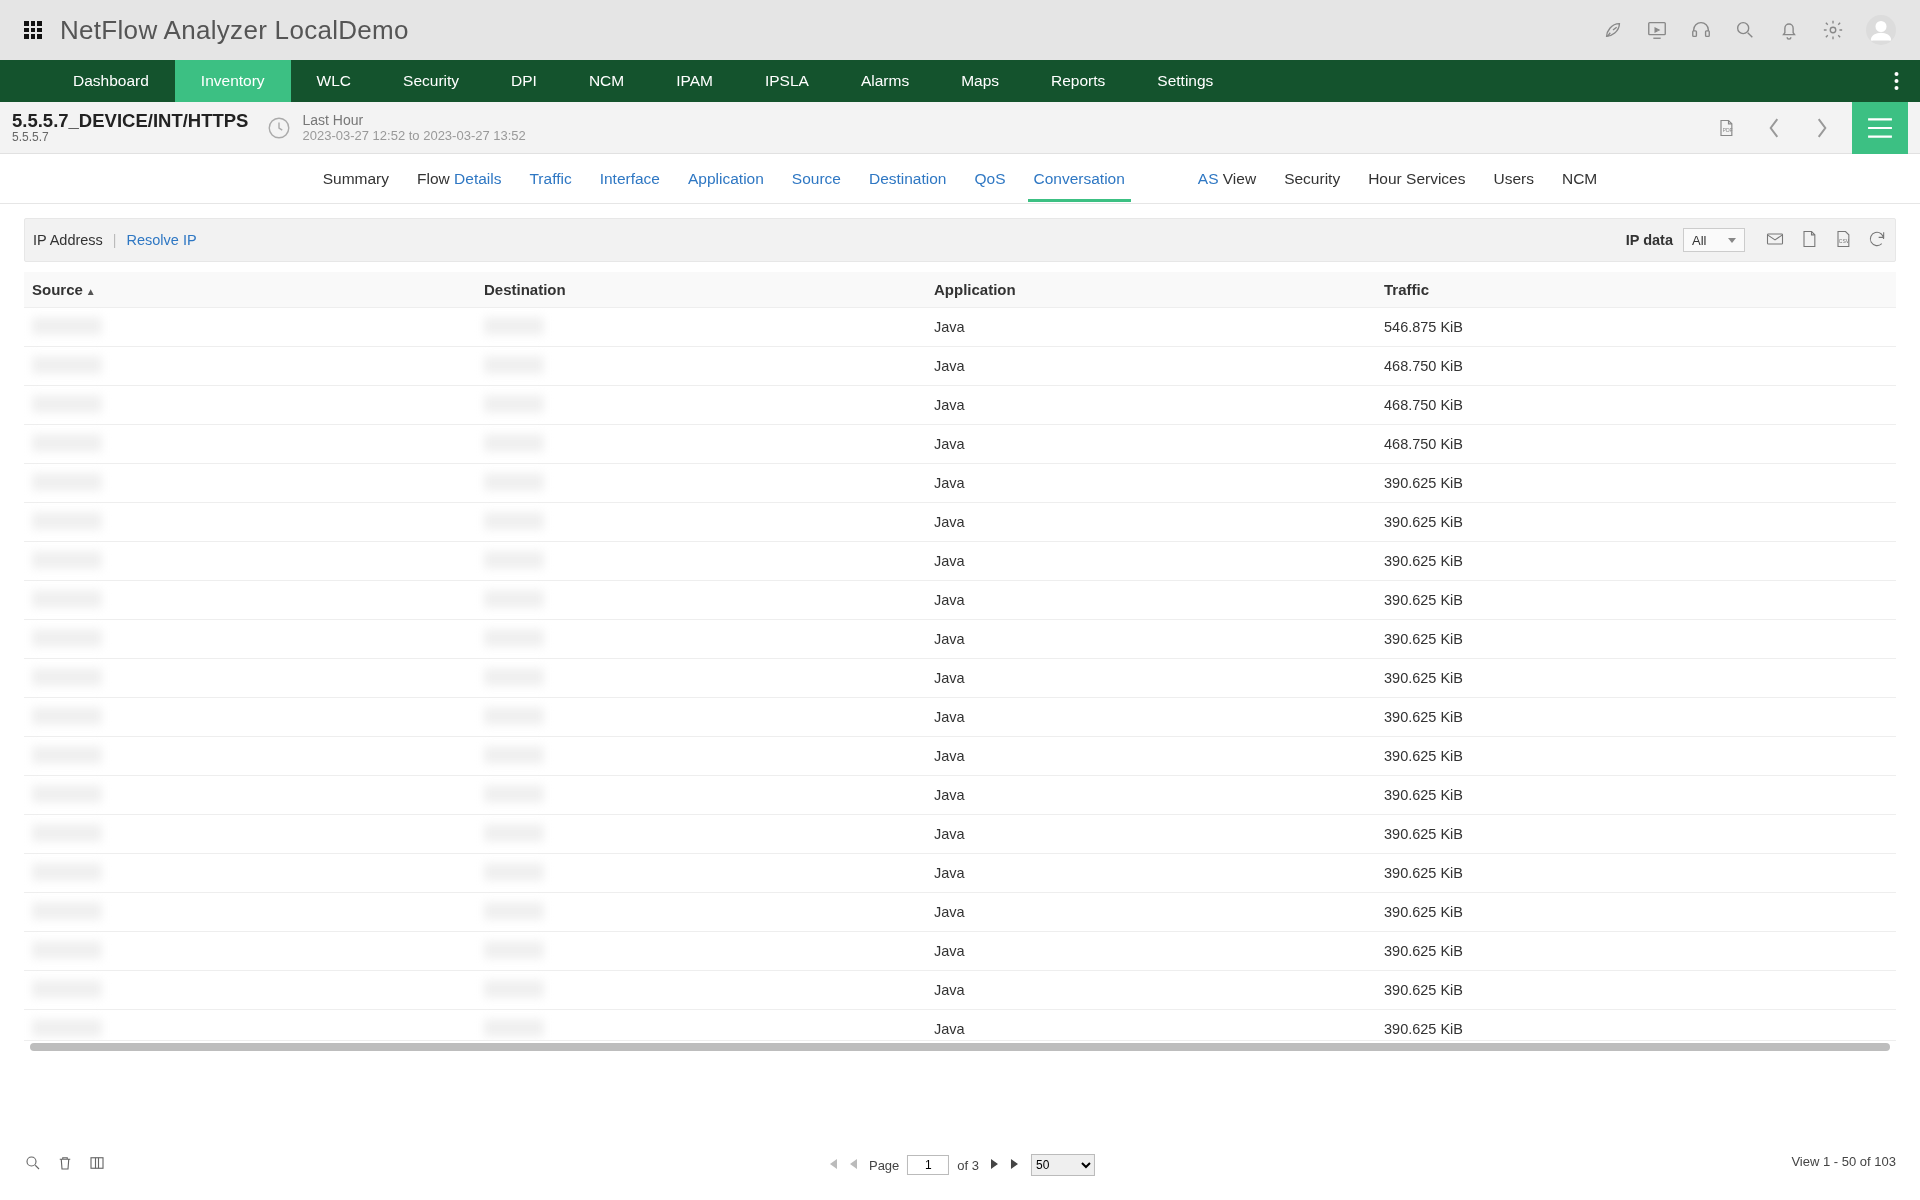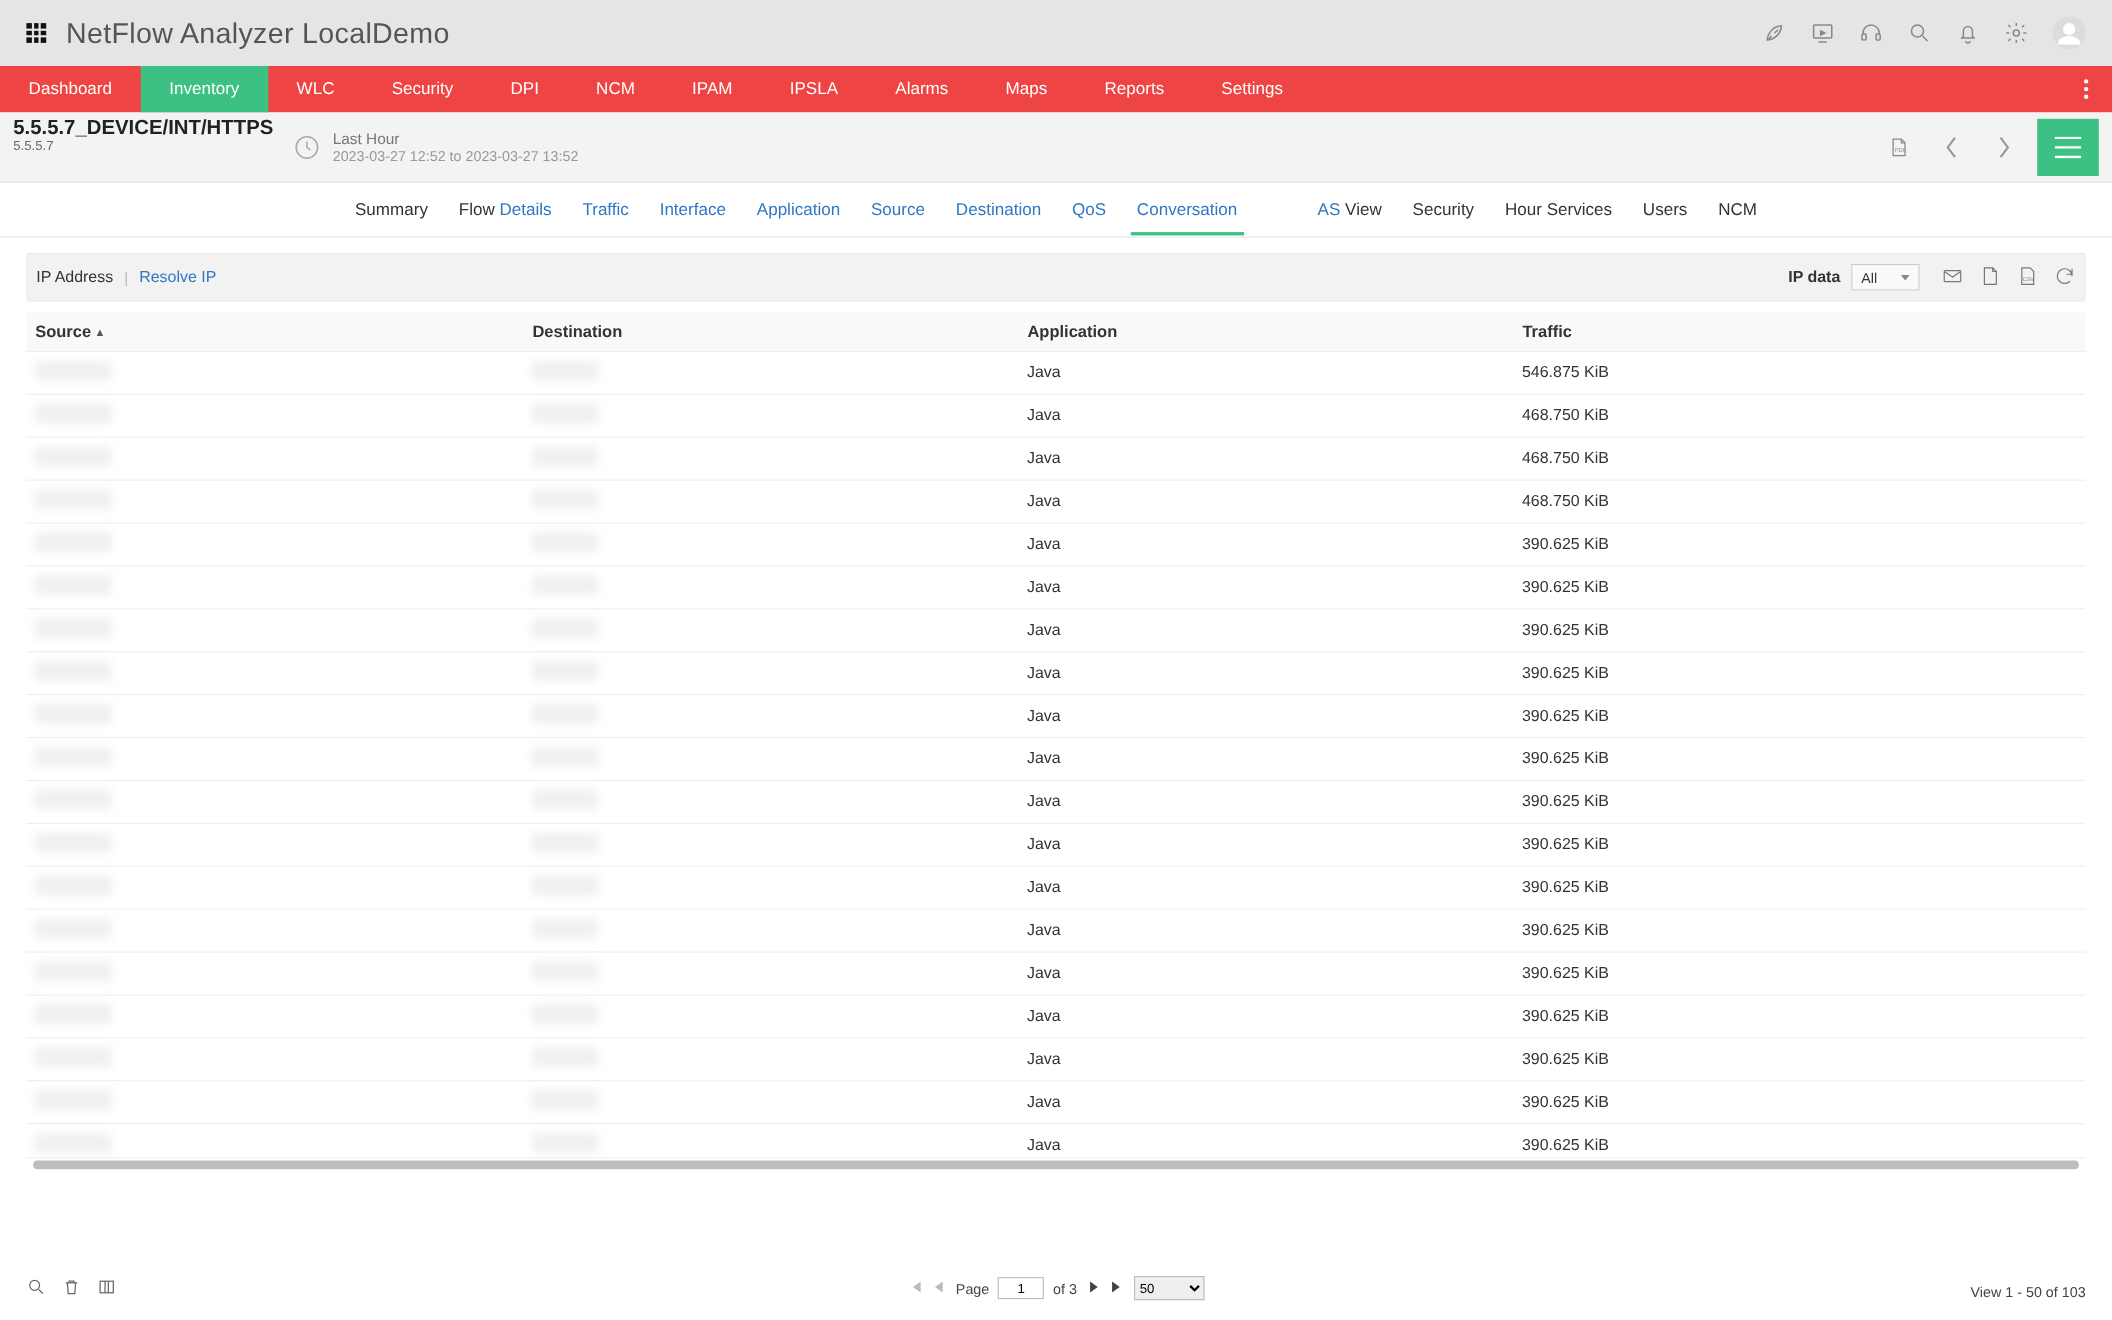--- a/index.html
+++ b/index.html
@@ -11,28 +11,28 @@
 .apps-grid span { background:#111; }
 .brand { font-size:26px; color:#555; font-weight:300; letter-spacing:0.3px;}
 .topbar-spacer { flex:1; }
 .top-icons { display:flex; align-items:center; gap:22px; color:#888; }
 .top-icons .ico { width:22px; height:22px; display:flex; align-items:center; justify-content:center; cursor:pointer; }
 .top-icons svg { width:22px; height:22px; fill:none; stroke:#888; stroke-width:1.5; }
 .avatar { width:30px; height:30px; background:#dcdcdc; border-radius:50%; display:flex; align-items:center; justify-content:center; }
 .avatar svg { width:28px; height:28px; stroke:#fff; fill:#fff;}
 
 
-.mainnav { height:42px; background:#ef4444; display:flex; align-items:stretch; position:relative; }
+.mainnav { height:42px; background:#14532d; display:flex; align-items:stretch; position:relative;padding-left:47px; }
 .mainnav a { color:#fff; text-decoration:none; font-size:15.5px; padding:0 26px; display:flex; align-items:center; cursor:pointer; }
 .mainnav a.active { background:#3cc083; }
 .mainnav-dots { position:absolute; right:10px; top:0; bottom:0; width:28px; display:flex; align-items:center; justify-content:center; cursor:pointer; }
 .mainnav-dots svg { fill:#fff; width:5px; height:20px;}
 
 
-.context { height:64px; background:#f3f3f3; border-bottom:1px solid #e1e1e1; display:flex; padding:4px 12px; gap:18px; }
+.context { height:52px; background:#f3f3f3; border-bottom:1px solid #e1e1e1; display:flex; align-items:center; padding:4px 12px; gap:18px; }
 .dev-title { font-size:18.5px; font-weight:700; color:#222; line-height:1.05;}
 .dev-sub { font-size:12px; color:#666; }
 .clock-wrap { display:flex; align-items:center; gap:10px; color:#777; font-size:13px;}
 .clock-wrap svg { width:26px; height:26px; stroke:#aaa; fill:none; stroke-width:1.3;}
 .ctx-label { font-size:14px; color:#777;}
 .ctx-time { font-size:13px; color:#999;}
 .ctx-spacer { flex:1;}
 .ctx-right { display:flex; align-items:center; gap:12px;}
 .ctx-ico { width:36px; height:36px; display:flex; align-items:center; justify-content:center; cursor:pointer;}
 .ctx-ico svg { width:20px; height:20px; stroke:#888; fill:none; stroke-width:1.4;}
@@ -77,21 +77,21 @@
 .redact2{ width:60px;}
 .hscroll { height:12px; background:#fff; border-top:1px solid #eee; position:relative;}
 .hscroll .thumb{ position:absolute; left:6px; right:6px; top:2px; height:8px; background:#bdbdbd; border-radius:4px;}
 
 
 .tbody::-webkit-scrollbar{width:12px;}
 .tbody::-webkit-scrollbar-track{background:#f3f3f3;}
 .tbody::-webkit-scrollbar-thumb{background:#bcbcbc;border-radius:6px;}
 
 
-.footer { position:absolute; left:24px; right:24px; bottom:18px; height:28px; display:flex; align-items:flex-end; font-size:13px; color:#444;}
+.footer { position:absolute; left:24px; right:24px; bottom:18px; height:28px; display:flex; align-items:flex-start; font-size:13px; color:#444;}
 .footer-left{ display:flex; gap:14px; align-items:center;}
 .footer-left .fico svg{width:18px;height:18px;stroke:#666;fill:none;stroke-width:1.5;}
 .footer-center{ position:absolute; left:50%; transform:translateX(-50%); display:flex; align-items:center; gap:8px;}
 .pg-btn svg{width:14px;height:14px;fill:#444;}
 .pg-btn.disabled svg{fill:#bbb;}
 .pg-input{ width:42px; height:20px; border:1px solid #bbb; text-align:center; font-size:12px;}
 .pg-select{ height:22px; border:1px solid #bbb; font-size:12px; width:64px;}
 .footer-right{ margin-left:auto;}
 </style>
 </head>

